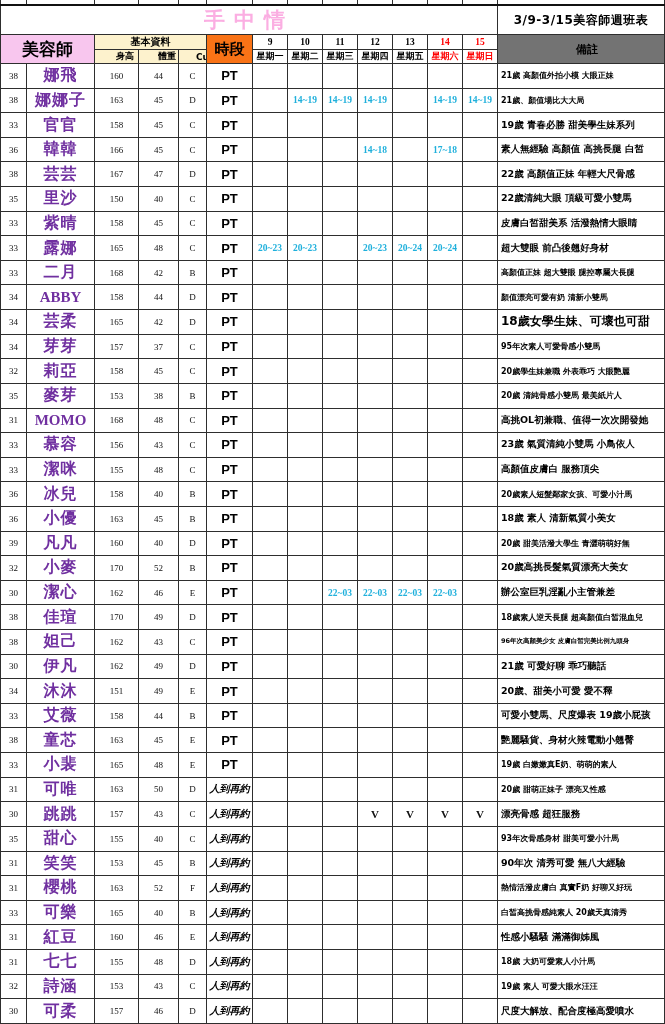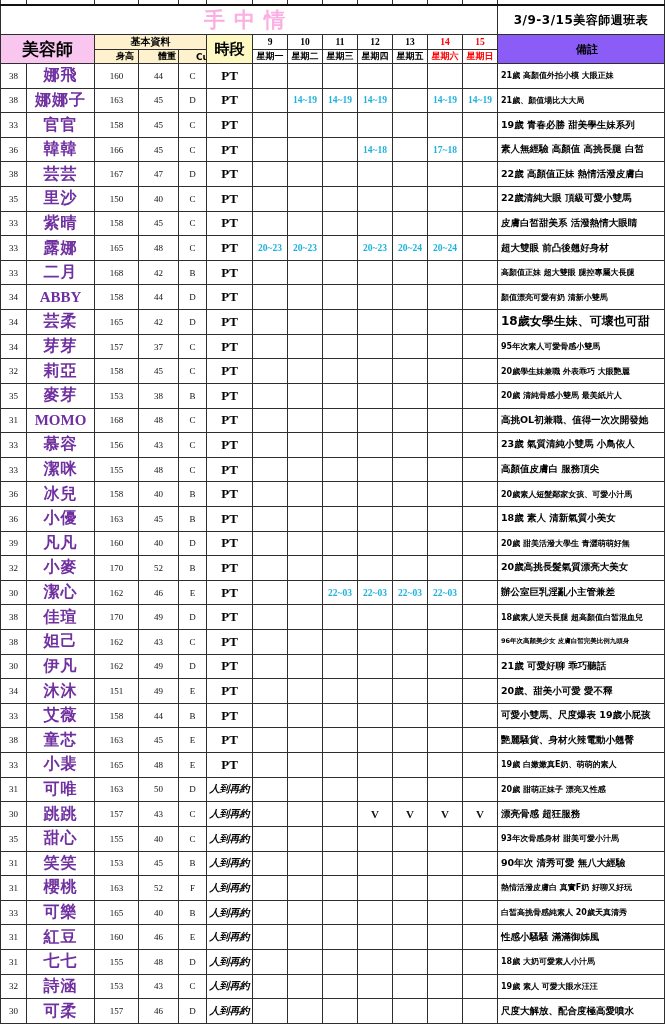--- a/index.html
+++ b/index.html
@@ -21,36 +21,36 @@
   tr.titlerow{height:25px;}
   .title-main{
     color:#fbaee2;font-size:21px;font-weight:bold;letter-spacing:9px;
   }
   .title-right{font-weight:bold;font-size:12px;letter-spacing:0.5px;}
   
   tr.hrow{height:14px;}
   .h-artist{background:#f8c6ee;font-size:17px;font-weight:bold;margin-top:28px;}
   .h-basic{background:#fdf2cd;font-size:10px;font-weight:bold;}
   .h-sub{background:#fdf2cd;font-size:9px;font-weight:bold;padding-left:17px;}
-  .h-period{background:#fef9c3;font-size:15px;font-weight:bold;}
+  .h-period{background:#f97316;font-size:15px;font-weight:bold;}
   .h-date{font-family:"Liberation Serif",serif;font-weight:bold;font-size:9.5px;}
   .h-weekday{font-weight:bold;font-size:9px;}
-  .h-remark{background:#8b5cf6;font-weight:bold;font-size:11px;padding-left:12px;}
+  .h-remark{background:#737373;font-weight:bold;font-size:11px;padding-left:12px;}
   .red{color:#ff0000;}
   
   tbody tr{height:24.5px;}
   td.age{font-family:"Liberation Serif",serif;font-size:9px;color:#111;}
   td.name{
     color:#7030a0;font-weight:bold;font-size:16px;letter-spacing:1px;
   }
   td.name.latin{
     font-family:"Liberation Serif",serif;font-size:15px;letter-spacing:0;
   }
   td.num{font-family:"Liberation Serif",serif;font-size:9px;color:#111;}
-  td.period-pt{font-family:Liberation Serif, serif;font-weight:bold;font-size:13px;}
+  td.period-pt{font-family:Liberation Sans, sans-serif;font-weight:bold;font-size:13px;}
   td.period-appt{font-weight:bold;font-size:10px;font-style:italic;}
   td.slot-time{color:#1fb0dc;font-weight:bold;font-size:9.5px;
     font-family:"Liberation Serif",serif;}
   td.slot-v{font-family:"Liberation Serif",serif;font-weight:bold;font-size:11px;color:#111;}
   td.remark{text-align:left;padding-left:3px;font-weight:bold;color:#000;}
   td.remark.sz-xs{font-size:6.5px;}
   td.remark.sz-s{font-size:8px;}
   td.remark.sz-m{font-size:9.5px;}
   td.remark.sz-l{font-size:12px;}
 </style>
@@ -194,21 +194,21 @@
           <td class="num">47</td>
           <td class="num">D</td>
           <td class="period-pt">PT</td>
           <td class="slot-time"></td>
           <td class="slot-time"></td>
           <td class="slot-time"></td>
           <td class="slot-time"></td>
           <td class="slot-time"></td>
           <td class="slot-time"></td>
           <td class="slot-time"></td>
-          <td class="remark sz-m">22歲 高顏值正妹 熱情活潑皮膚白</td>
+          <td class="remark sz-m">22歲 高顏值正妹 年輕大尺骨感</td>
         </tr>
         <tr>
           <td class="age">35</td>
           <td class="name">里沙</td>
           <td class="num">150</td>
           <td class="num">40</td>
           <td class="num">C</td>
           <td class="period-pt">PT</td>
           <td class="slot-time"></td>
           <td class="slot-time"></td>

